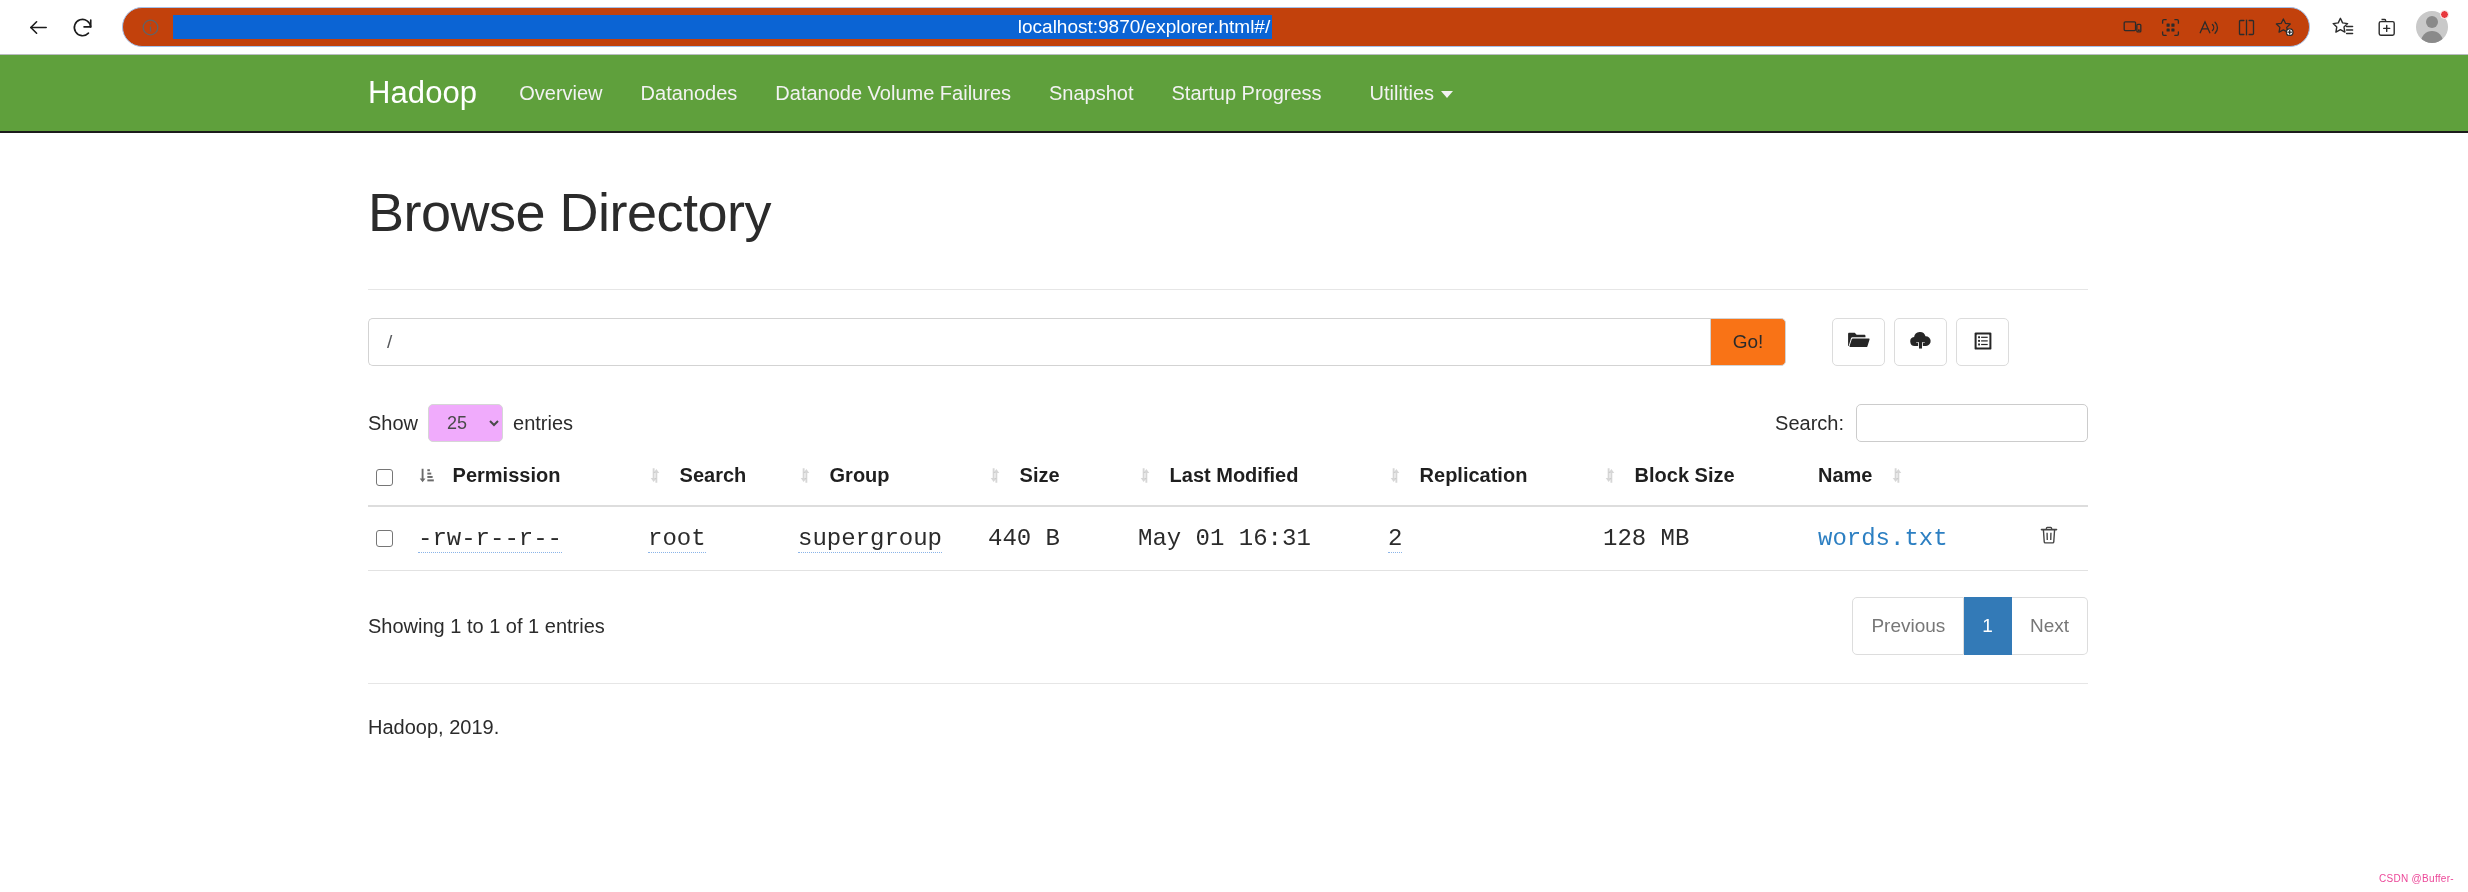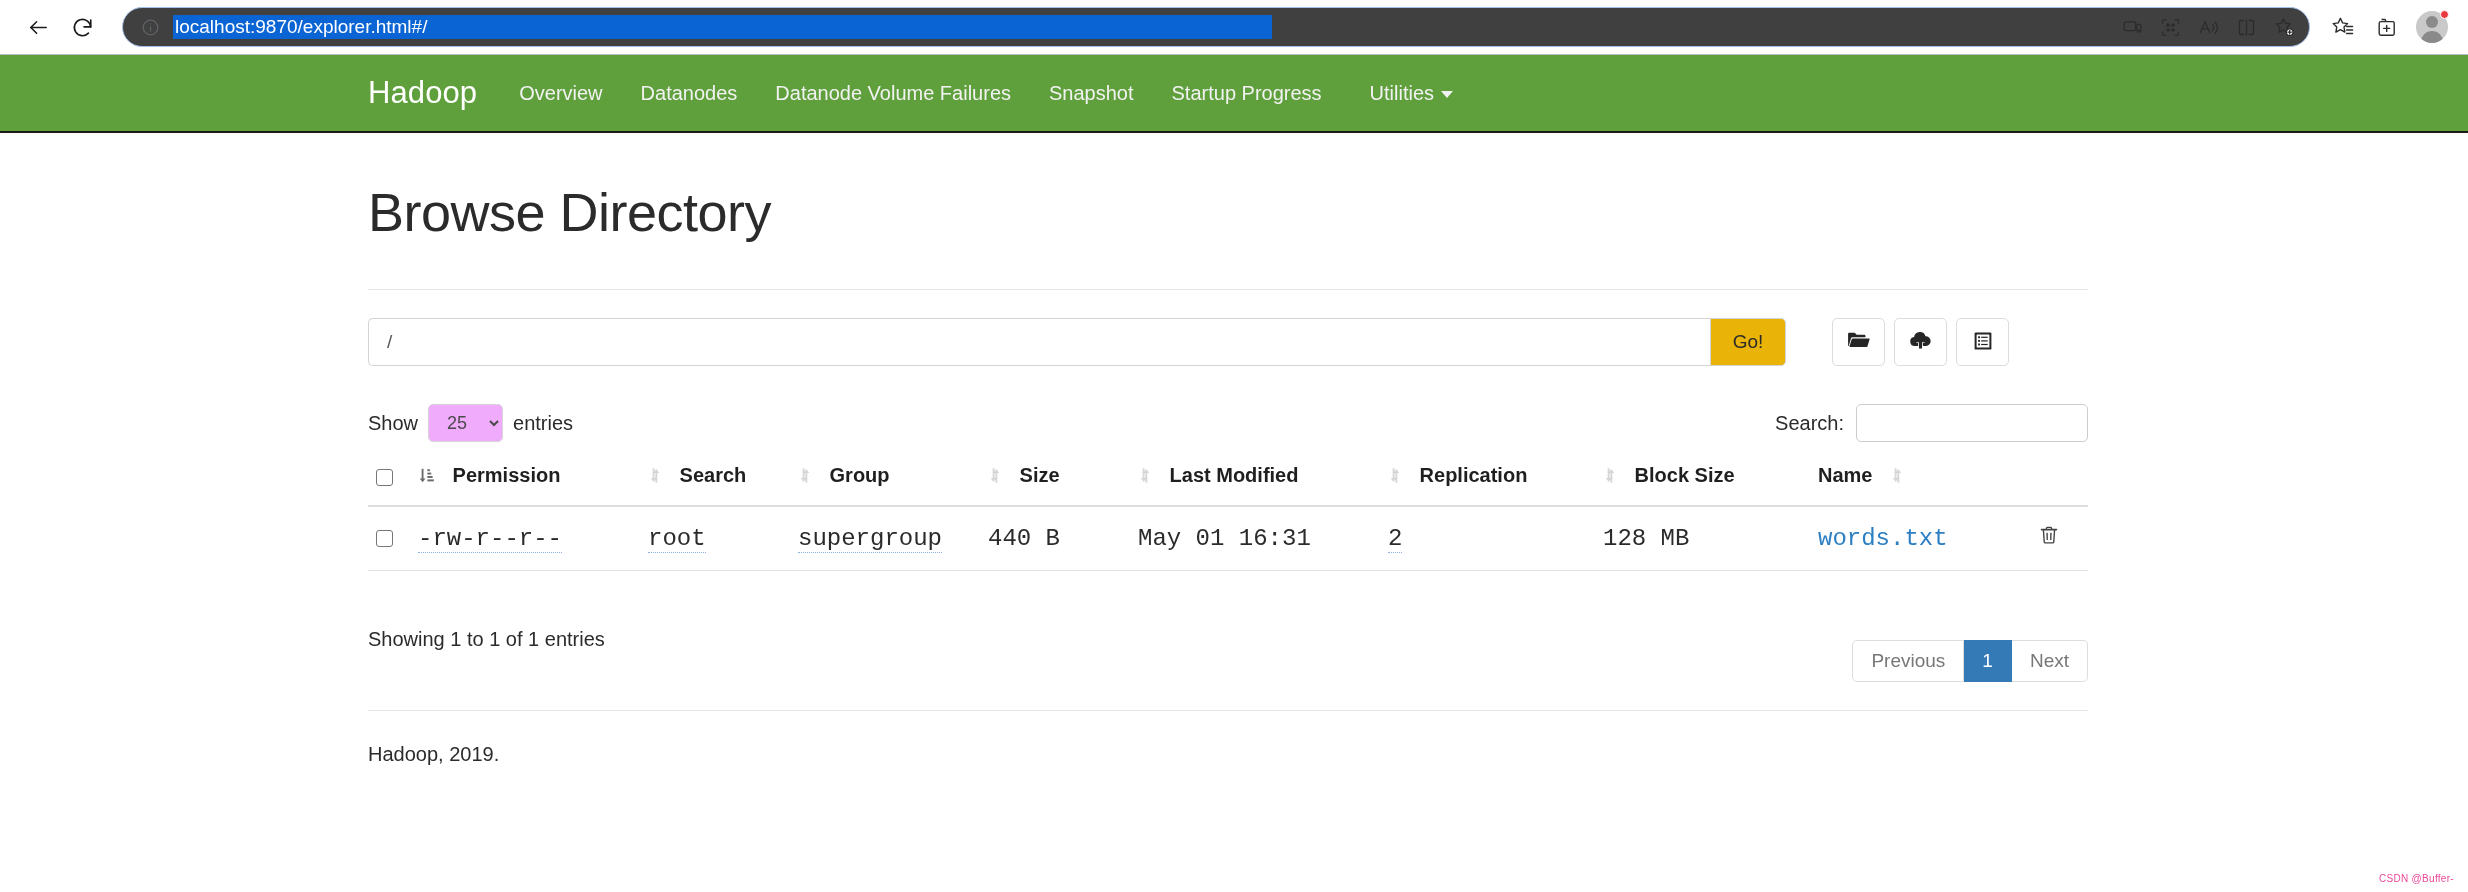--- a/index.html
+++ b/index.html
@@ -25,27 +25,28 @@
     width: 44px; height: 44px;
     display: flex; align-items: center; justify-content: center;
     border-radius: 6px;
     color: #1b1b1b;
     flex: 0 0 auto;
   }
   .omnibox {
     flex: 1 1 auto;
     height: 40px;
     margin-left: 18px;
-    background: #404040;
+    background: #c2410c;
     border: 1.5px solid #a3c0ea;
     border-radius: 21px;
     display: flex;
     align-items: center;
     padding: 0 8px 0 14px;
     min-width: 0;
+    text-align: right;
   }
   .omnibox-info {
     width: 26px; height: 26px;
     display:flex; align-items:center; justify-content:center;
     color:#5f6368; flex:0 0 auto;
   }
   .omnibox-url {
     flex: 1 1 auto;
     margin-left: 10px;
     font-size: 19px;
@@ -149,21 +150,21 @@
     color: #55575a;
     background:#fff;
     font-family: "Liberation Sans", sans-serif;
     outline: none;
   }
   .go-btn {
     height: 48px;
     min-width: 76px;
     border:1px solid #d3d3d3;
     border-radius: 0 5px 5px 0;
-    background:#eab308;
+    background:#f97316;
     font-size: 19px;
     color:#2b2b2b;
     cursor:pointer;
     font-family: "Liberation Sans", sans-serif;
   }
   .icon-btn-group { display:flex; gap: 9px; margin-left: 46px; }
   .icon-btn {
     width: 53px; height: 48px;
     border: 1px solid #dcdcdc;
     border-radius: 5px;
@@ -255,32 +256,31 @@
   .col-block { width: 215px; }
 
   
   .table-footer {
     display:flex; align-items:center; justify-content:space-between;
     margin-top: 26px;
   }
   .info-text { font-size:20px; color:#2b2b2b; }
   .pagination { display:flex; }
   .page-btn {
-    height: 42px;
+    height: 58px;
     min-width: 44px;
     padding: 0 18px;
     display:flex; align-items:center; justify-content:center;
     border:1px solid #dddddd;
     border-left: none;
     background:#fff;
     color:#777777;
     font-size:19px;
     cursor:pointer;
     font-family:"Liberation Sans", sans-serif;
-    margin-top:43px;
   }
   .page-btn:first-child { border-left:1px solid #ddd; border-radius: 5px 0 0 5px; }
   .page-btn:last-child { border-radius: 0 5px 5px 0; }
   .page-btn.active {
     background: #337ab7;
     border-color: #337ab7;
     color:#fff;
   }
   .content-hr { border:0; border-top:1px solid #e6e6e6; margin: 28px 0 0 0; }
   .site-footer { font-size:20px; color:#2b2b2b; padding-top: 32px; }

